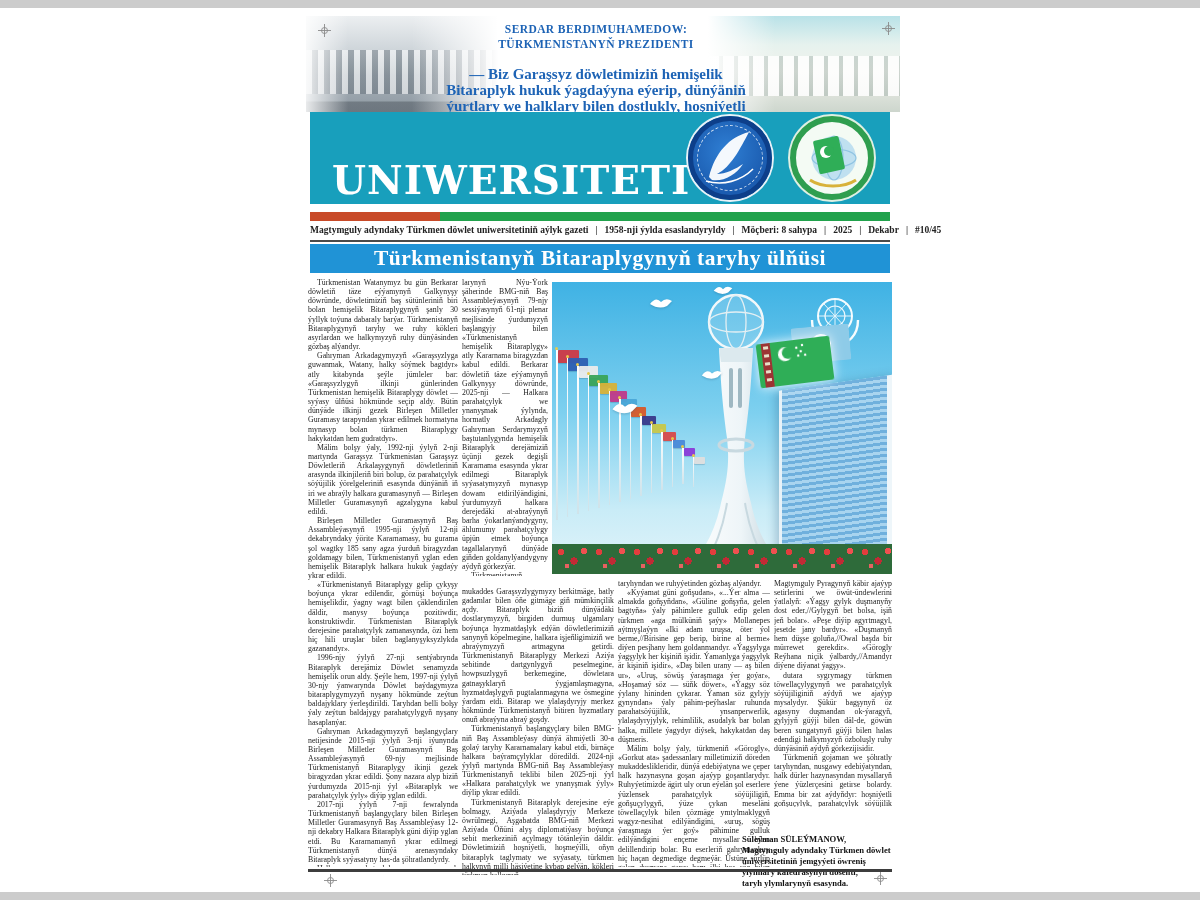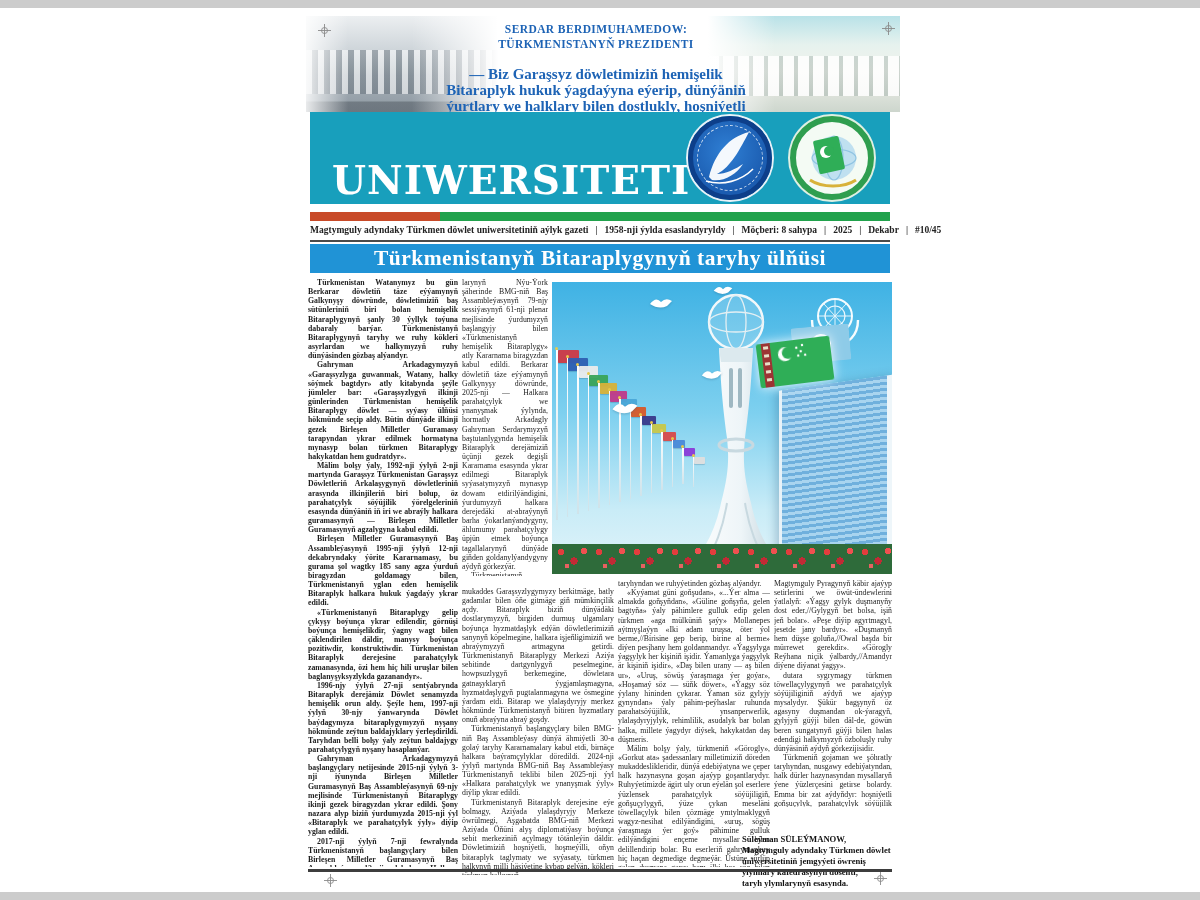--- a/index.html
+++ b/index.html
@@ -47,21 +47,21 @@
 
   
   .banner{position:absolute;left:14px;top:236px;width:580px;height:29px;background:#2093d6;
     color:#fff;text-align:center;font-weight:bold;font-size:21.5px;line-height:29px;letter-spacing:.5px;}
 
   
   .col{position:absolute;overflow:hidden;font-size:7.8px;line-height:9.15px;color:#1d1d1d;
     text-align:justify;hyphens:none;}
   .col p{margin:0;text-indent:9px;}
   .col.cont p:first-child{text-indent:0;}
-  .col1{left:12px;top:270px;width:150px;height:589px;font-weight:bold;}
+  .col1{left:12px;top:270px;width:150px;height:589px;}
   .col2t{left:166px;top:270px;width:86px;height:298px;}
   .col2b{left:166px;top:571px;width:152px;height:288px;margin-top:8px;}
   .col3{left:322px;top:571px;width:152px;height:288px;}
   .col4{left:478px;top:571px;width:118px;height:228px;}
   .author{position:absolute;left:446px;top:826px;width:150px;text-align:left;
     font-size:8.6px;font-weight:bold;line-height:11px;color:#111;}
   .bottomrule{position:absolute;left:12px;top:861px;width:584px;height:3px;background:#3d3d3d;}
 
   
   .photo{position:absolute;left:256px;top:274px;width:340px;height:292px;overflow:hidden;

